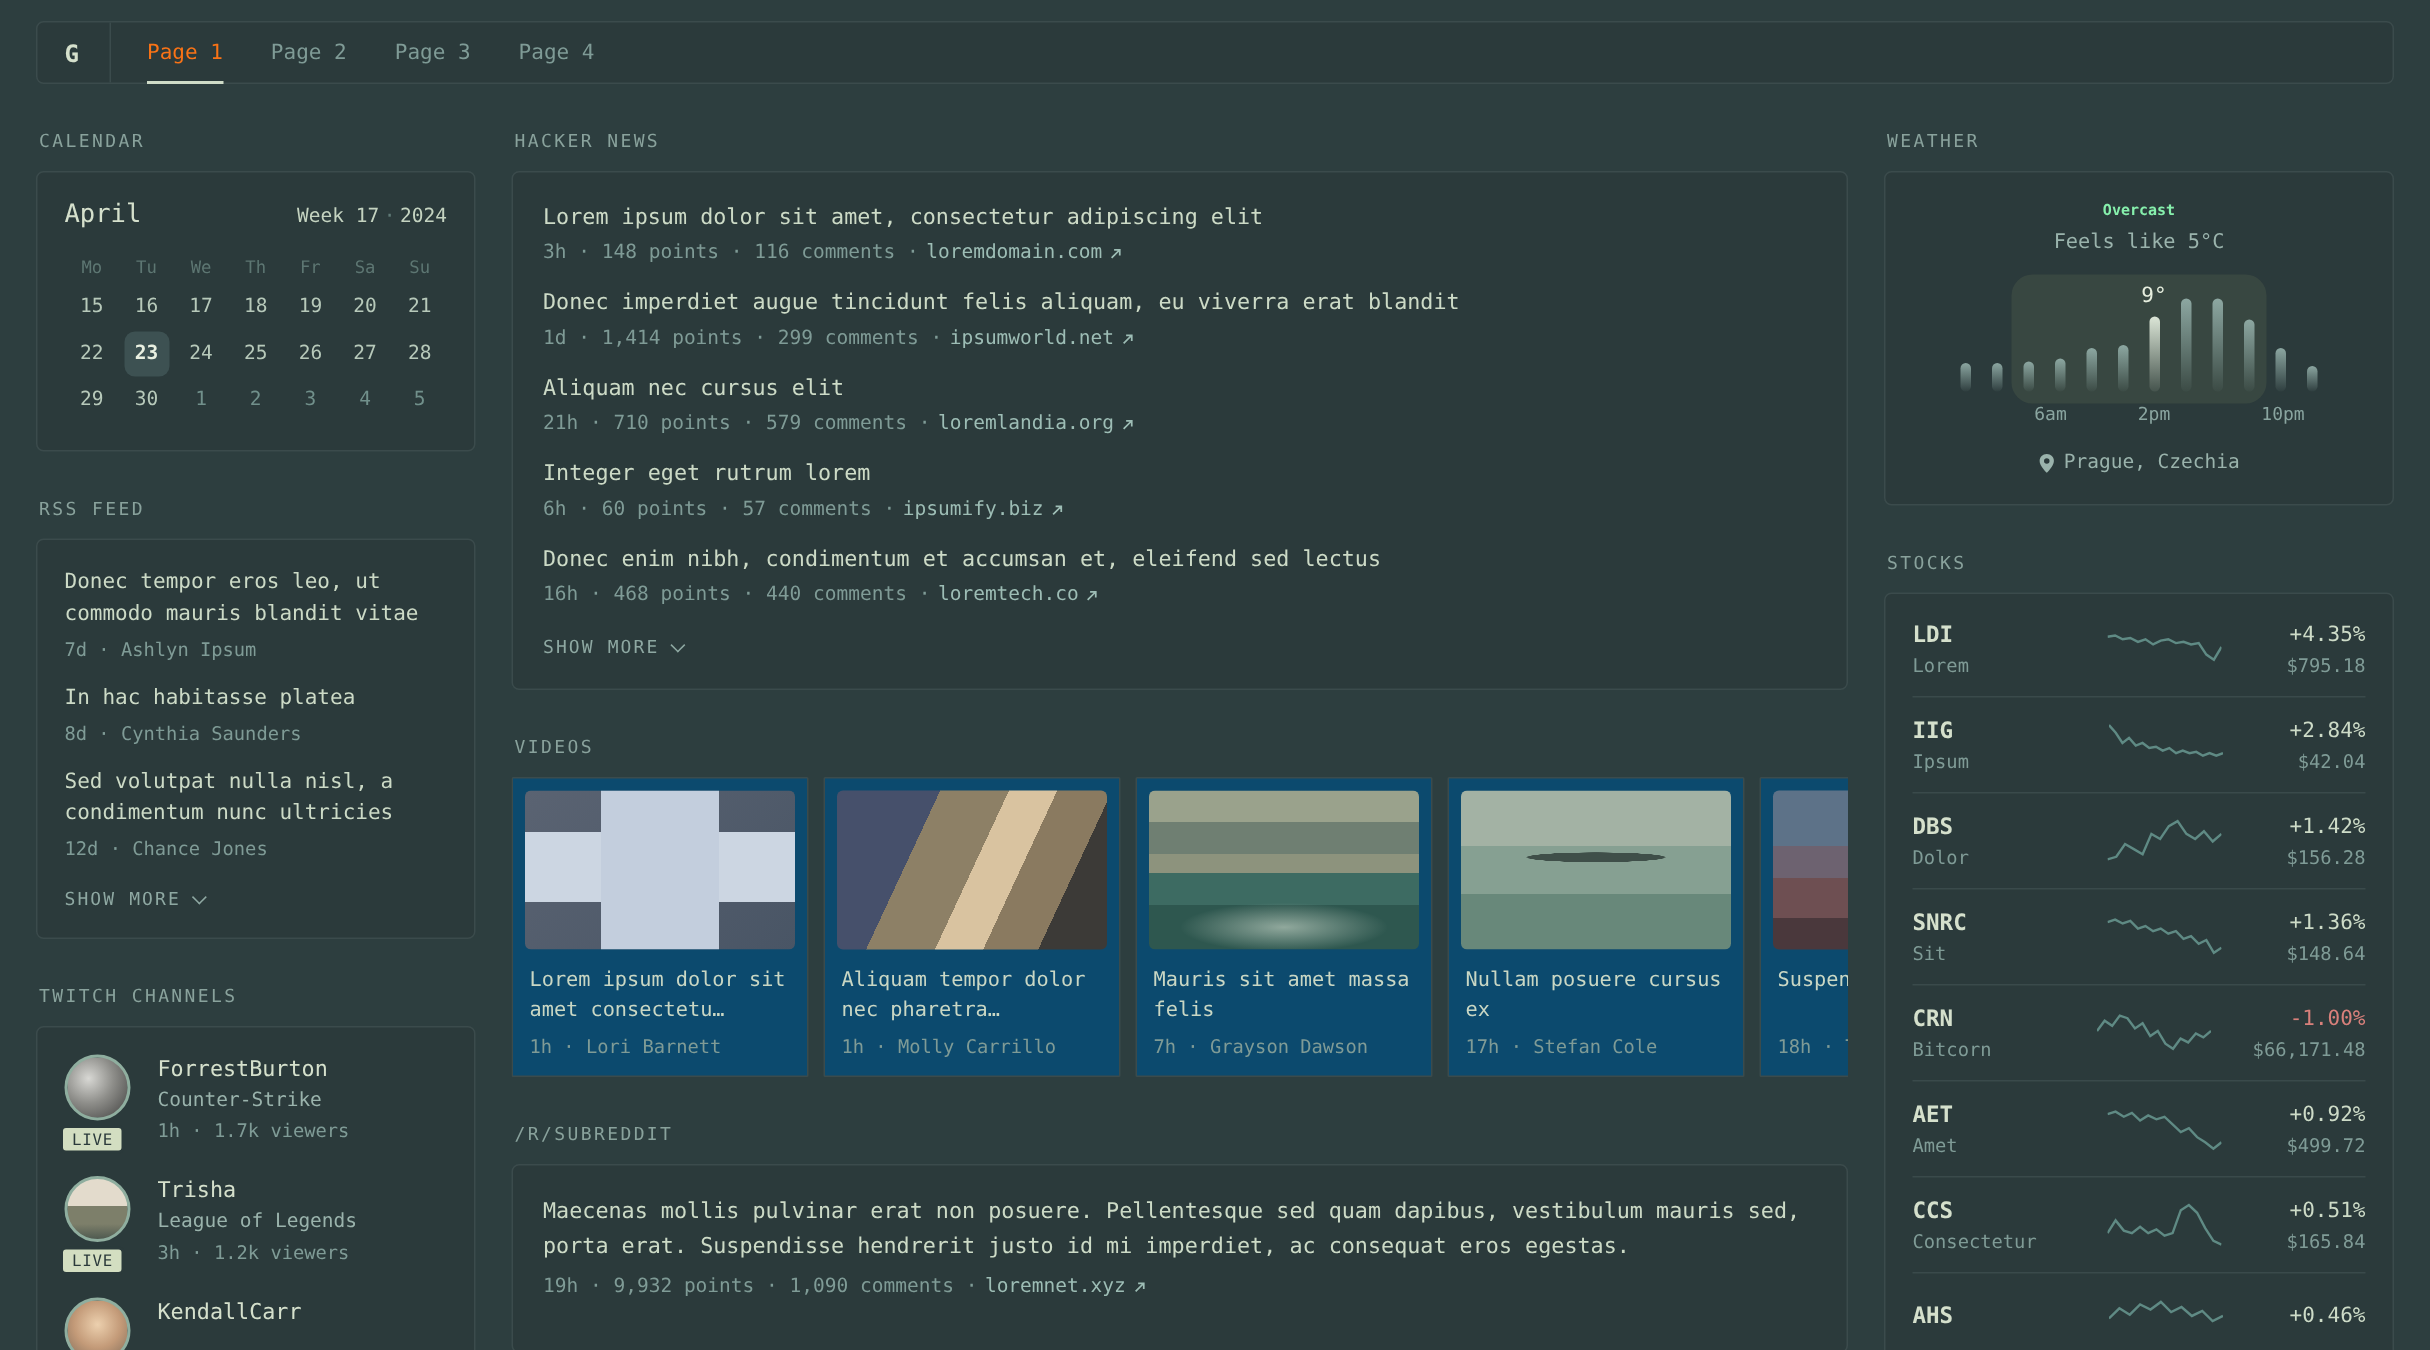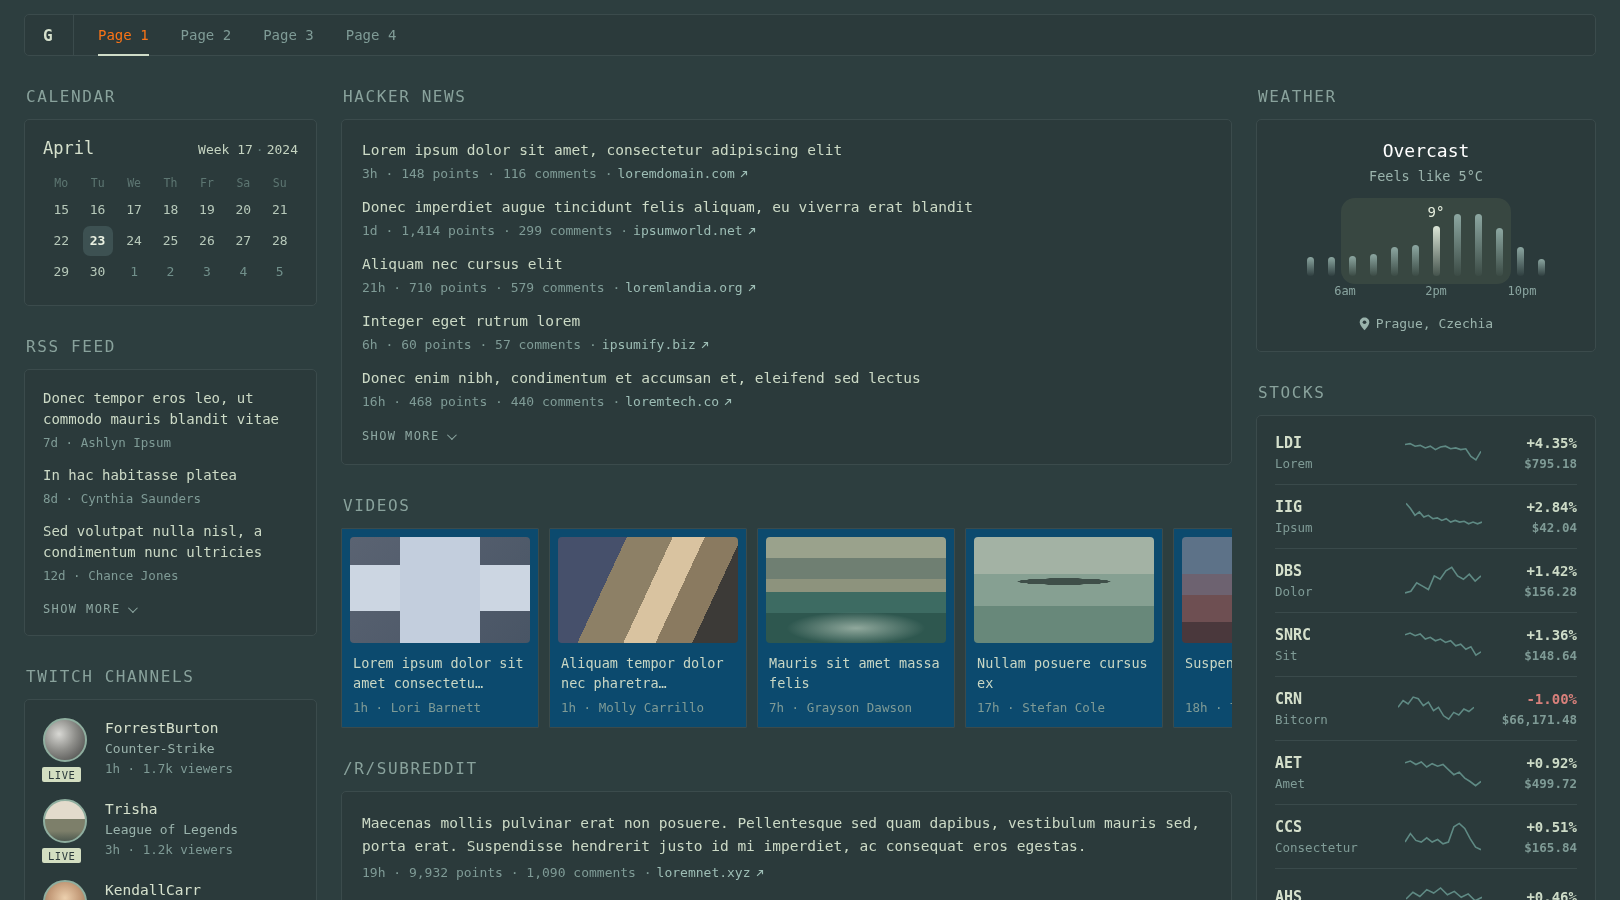--- a/index.html
+++ b/index.html
@@ -23,21 +23,21 @@
   .tab.active { color:#f97316; }
   .tab.active::after { content:""; position:absolute; left:0; right:0; bottom:-1px; height:2px; background:#cfdcc8; }
 
   
   .columns { display:flex; gap:24px; align-items:flex-start; }
   .col-left  { width:293px; flex:none; }
   .col-mid   { flex:1; min-width:0; }
   .col-right { width:340px; flex:none; }
 
   .section-title {
-    font-size:16px; letter-spacing:1.6px; color:#89a29c; margin:31px 2px 13px 2px;
+    font-size:12px; letter-spacing:1.6px; color:#89a29c; margin:31px 2px 13px 2px;
     text-transform:uppercase; white-space:nowrap;
   }
   .card {
     background:#2b3a3b; border:1px solid #3b4b4c; border-radius:5px; padding:18px;
   }
 
   
   .cal-head { display:flex; justify-content:space-between; align-items:baseline; margin-bottom:14px; }
   .cal-month { font-size:17px; color:#d5e0cc; }
   .cal-week-of { font-size:13px; color:#c4d3c0; }
@@ -112,47 +112,47 @@
       linear-gradient(180deg, #a3b2a4 0 35%, #86a092 35% 65%, #68887a 65%);
   }
   .videos-row .video-card:nth-child(5) .video-thumb {
     background:linear-gradient(180deg, #5d7288 0 35%, #6d6270 35% 55%, #6e4f52 55% 80%, #4a383c 80%);
   }
   .video-title { font-size:13.5px; line-height:20px; color:#c9d7c4; margin:10px 3px 0 3px; height:40px; overflow:hidden; cursor:pointer; }
   .video-meta { font-size:12.5px; color:#7f9b96; margin:7px 3px 0 3px; white-space:nowrap; }
 
   
   .weather-card { padding:20px; text-align:center; }
-  .w-cond { font-size:18px; font-weight:normal; color:#ffffff; }
+  .w-cond { font-size:10px; font-weight:bold; color:#86efac; }
   .w-feels { font-size:13.5px; color:#9ab3ac; margin-top:7px; }
   .w-chart { position:relative; width:238px; height:66px; margin:26px auto 0 auto; display:flex; align-items:flex-end; gap:14px; }
   .w-highlight { position:absolute; left:34px; top:-12px; width:170px; height:86px; border-radius:14px;
                  background:rgba(214,224,140,0.08); z-index:0; }
   .wbar { position:relative; z-index:1; width:7px; border-radius:4px;
           background:linear-gradient(180deg, rgba(150,178,172,0.9), rgba(150,178,172,0.04)); }
   .wbar.bright { background:linear-gradient(180deg, rgba(223,233,218,0.98), rgba(223,233,218,0.08)); }
   .w-peak { position:absolute; left:129px; bottom:56px; transform:translateX(-50%);
             font-size:14px; color:#e6eede; z-index:2; }
   .w-hours { position:relative; width:238px; height:18px; margin:8px auto 0 auto; }
   .w-hours span { position:absolute; top:0; transform:translateX(-50%); font-size:12px; color:#8aa5a0; }
-  .w-hours span:nth-child(1) { left:38px; }
+  .w-hours span:nth-child(1) { left:60px; }
   .w-hours span:nth-child(2) { left:129px; }
   .w-hours span:nth-child(3) { left:215px; }
   .w-loc { margin-top:14px; display:flex; justify-content:center; align-items:center; gap:6px;
            font-size:13px; color:#9ab3ac; }
 
   
   .stocks-card { padding:5px 18px; }
   .stock-row { display:flex; align-items:center; padding:13px 0; border-top:1px solid #3a4a4b;gap:25px; }
   .stock-row:first-child { border-top:none; }
   .stock-left { width:96px; flex:none; }
   .stock-ticker { font-size:15px; font-weight:bold; color:#d5e0cc; line-height:18px; cursor:pointer; }
   .stock-name { font-size:12.5px; color:#7f9b96; line-height:15px; margin-top:4px; }
   .stock-spark { flex:none; margin:0 auto; }
-  .stock-right { margin-left:auto; text-align:right;font-weight:bold; }
+  .stock-right { margin-left:auto; text-align:right; }
   .stock-change { font-size:14px; color:#cddbc7; line-height:18px; }
   .stock-row.neg .stock-change { color:#d8807b; }
   .stock-price { font-size:12.5px; color:#7f9b96; line-height:15px; margin-top:4px; }
 </style>
 </head>
 <body>
 
 <div class="page">
 
   <div class="navbar">

